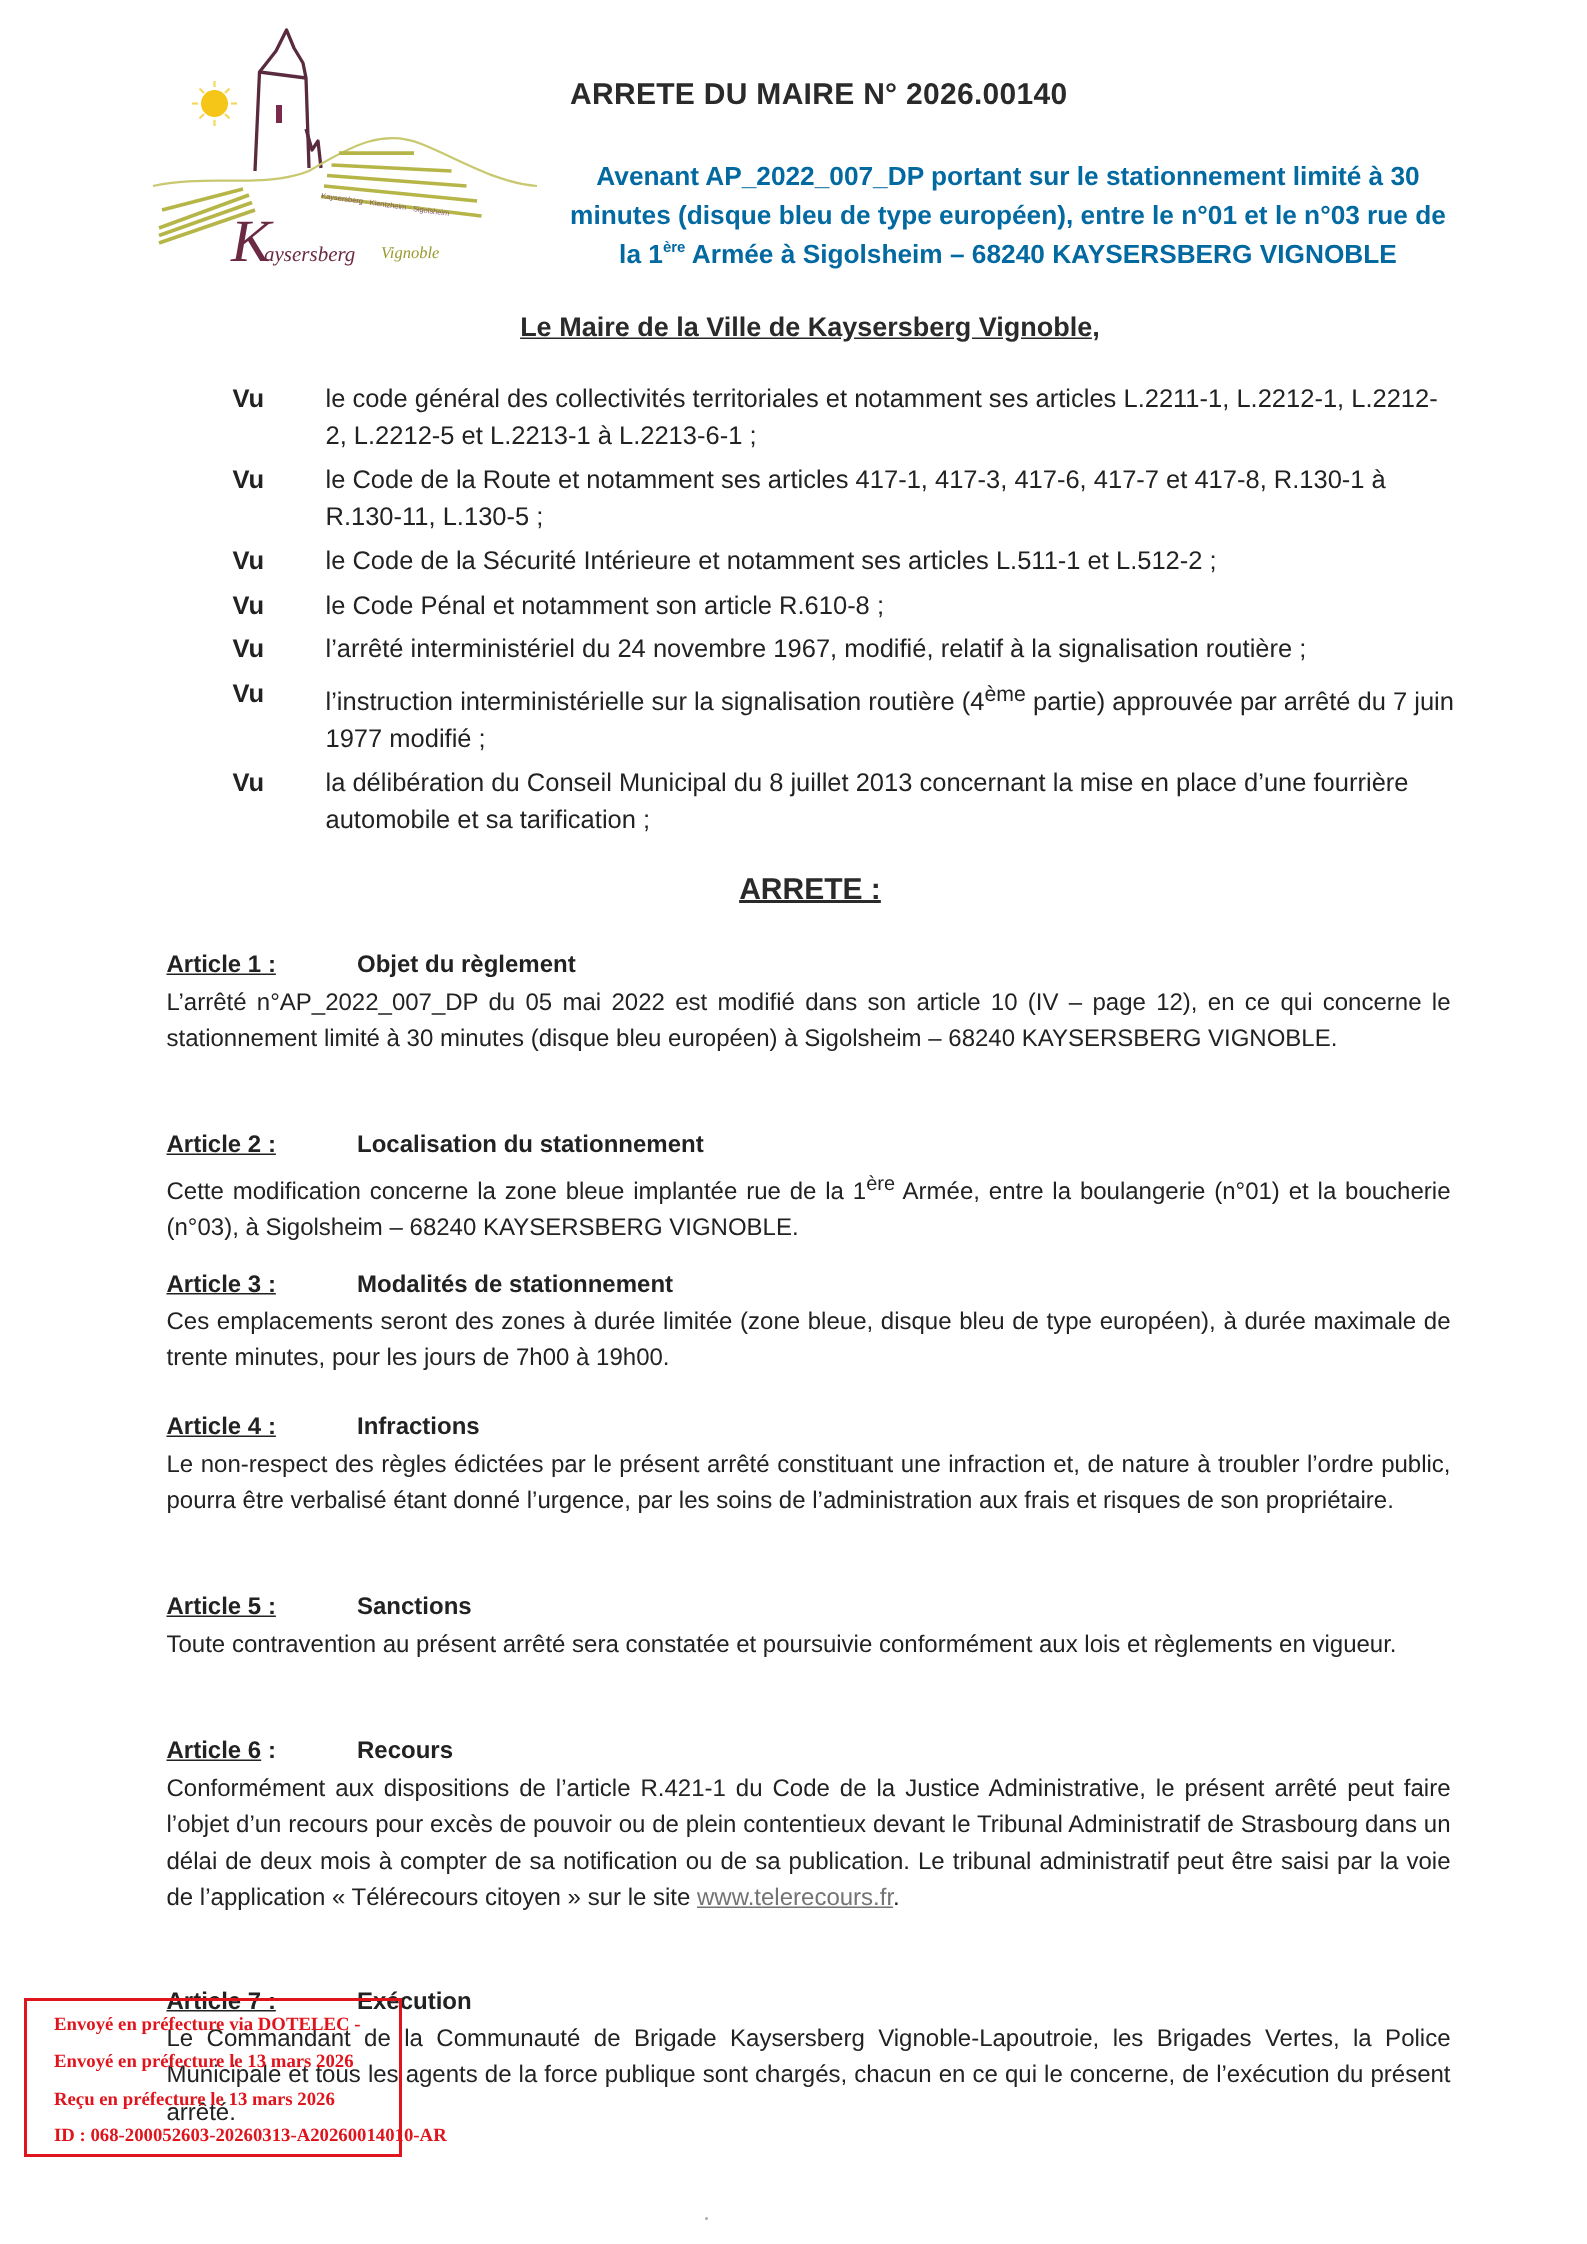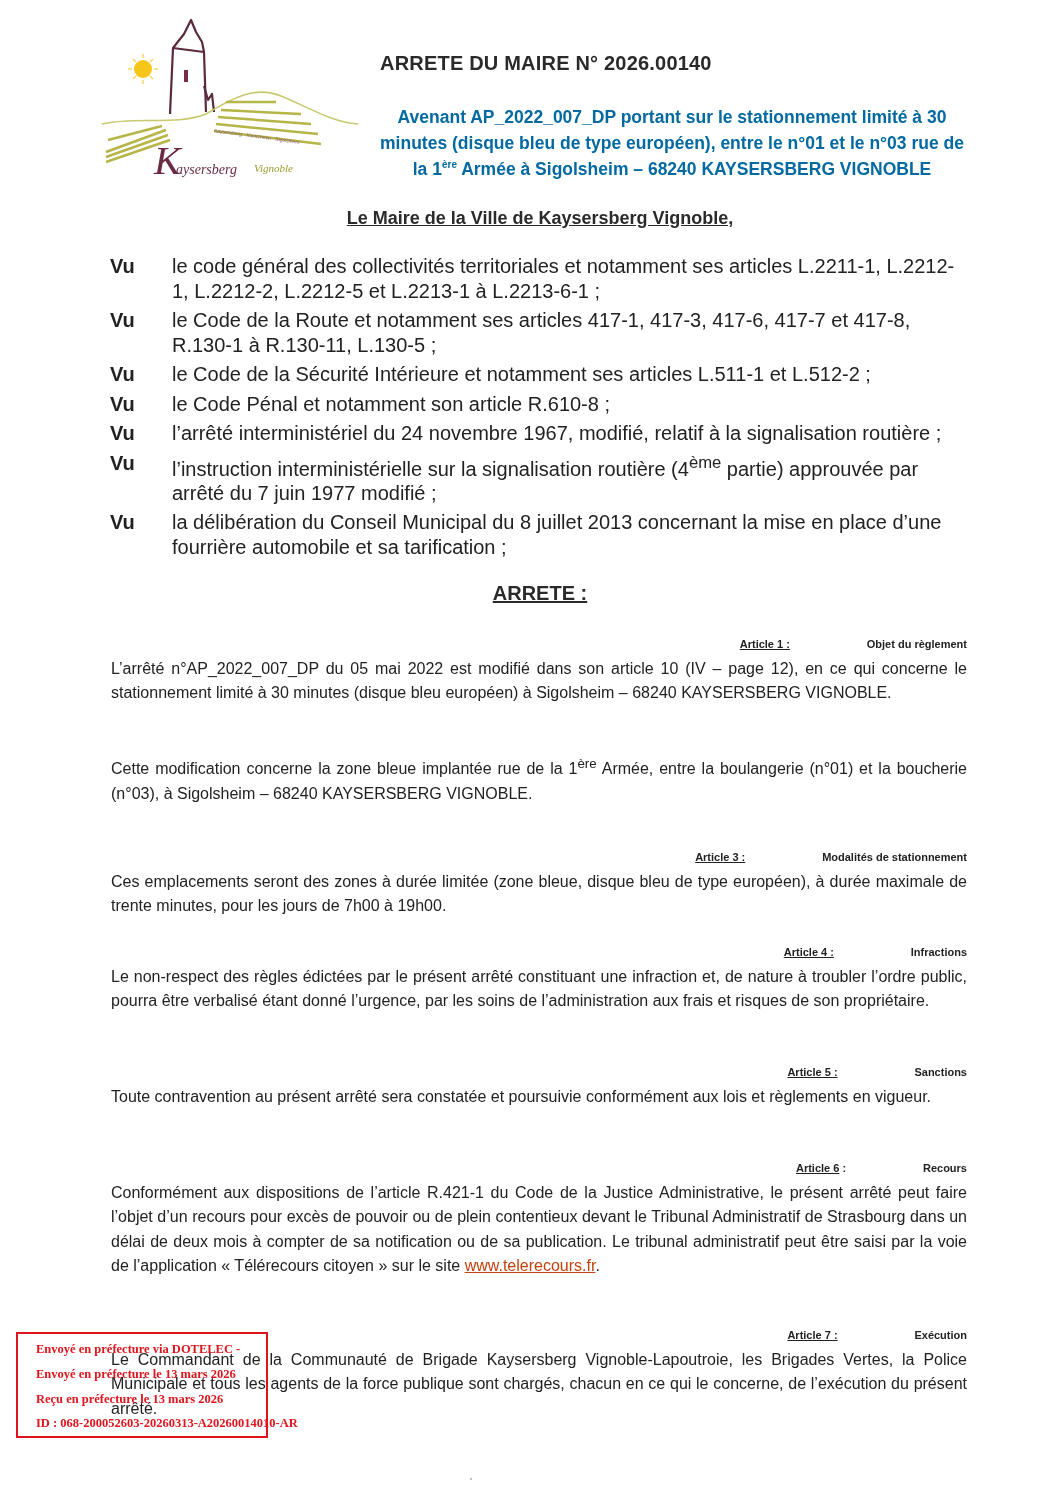--- a/index.html
+++ b/index.html
@@ -16,33 +16,33 @@
     .subtitle {
       position: absolute; left: 372px; top: 104px; width: 600px; text-align: center;
       font-weight: bold; font-size: 17.5px; line-height: 26px; color: #0369a1;
     }
     .subtitle sup, .body sup { font-size: 10px; line-height: 0; }
     .preamble {
       position: absolute; left: 0; top: 208px; width: 1080px; text-align: center;
       font-weight: bold; font-size: 18px; text-decoration: underline; color: #2a2a2a;
     }
     .vu-list { position: absolute; left: 110px; top: 254px; width: 860px; }
-    .vu-row { display: flex; font-size: 20px; line-height: 24.5px; margin-bottom: 5px; }
+    .vu-row { display: flex; font-size: 17px; line-height: 24.5px; margin-bottom: 5px; margin-left: 45px; }
     .vu-label { width: 62px; flex: none; font-weight: bold; }
     .vu-text { flex: 1; }
     .arrete {
       position: absolute; left: 0; top: 582px; width: 1080px; text-align: center;
       font-weight: bold; font-size: 20px; text-decoration: underline; color: #2a2a2a;
     }
     .article { position: absolute; left: 111px; width: 856px; font-size: 16px; line-height: 24.5px; }
-    .art-head { display: flex; font-weight: bold; font-size: 11px; justify-content: flex-end; }
+    .art-head { display: flex; font-weight: bold; font-size: 16px; }
     .art-num { width: 127px; flex: none; text-decoration: underline; }
     .art-title { }
     .art-body { text-align: justify; }
-    .link { color: #c2410c; text-decoration: underline; }
+    .link { color: #737373; text-decoration: underline; }
     .stamp {
       position: absolute; left: 16px; top: 1332px; width: 252px; height: 106px;
       border: 2px solid #e0141c; box-sizing: border-box;
     }
     .stamp-line {
       position: absolute; left: 36px; font-weight: bold; font-size: 12.5px; color: #e0141c;
       white-space: nowrap; font-family: Liberation Serif, serif;
     }
     .dot { position: absolute; width: 2px; height: 2px; background: #aaa; border-radius: 1px; }
   </style>
@@ -133,20 +133,24 @@
 
   <div class="article" style="top:632px">
     <div class="art-head">
         <span class="art-num">Article 1 :</span>
         <span class="art-title">Objet du règlement</span>
       </div>
     <div class="art-body">L’arrêté n°AP_2022_007_DP du 05 mai 2022 est modifié dans son article 10 (IV – page 12), en ce qui concerne le stationnement limité à 30 minutes (disque bleu européen) à Sigolsheim – 68240 KAYSERSBERG VIGNOBLE.</div>
   </div>
 
   <div class="article" style="top:752px">
+    <div class="art-head">
+        <span class="art-num">Article 2 :</span>
+        <span class="art-title">Localisation du stationnement</span>
+      </div>
     <div class="art-body"><span>Cette modification concerne la zone bleue implantée rue de la 1</span><sup>ère</sup><span> Armée, entre la boulangerie (n°01) et la boucherie (n°03), à Sigolsheim – 68240 KAYSERSBERG VIGNOBLE.</span></div>
   </div>
 
   <div class="article" style="top:845px">
     <div class="art-head">
         <span class="art-num">Article 3 :</span>
         <span class="art-title">Modalités de stationnement</span>
       </div>
     <div class="art-body">Ces emplacements seront des zones à durée limitée (zone bleue, disque bleu de type européen), à durée maximale de trente minutes, pour les jours de 7h00 à 19h00.</div>
   </div>

